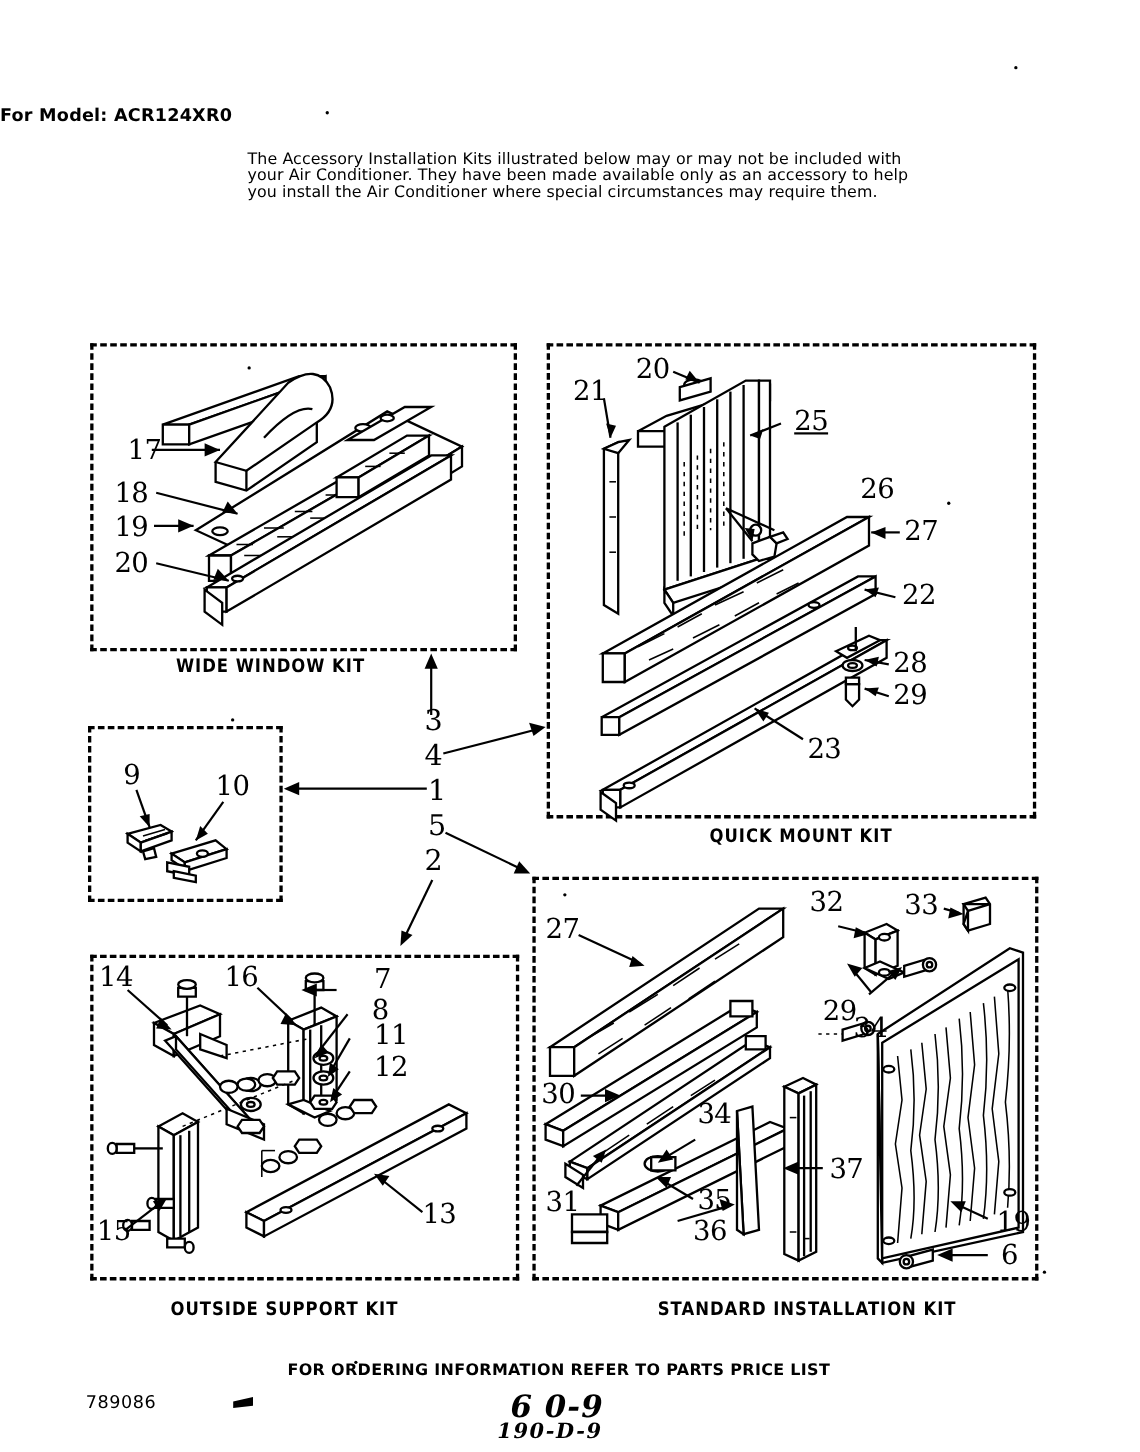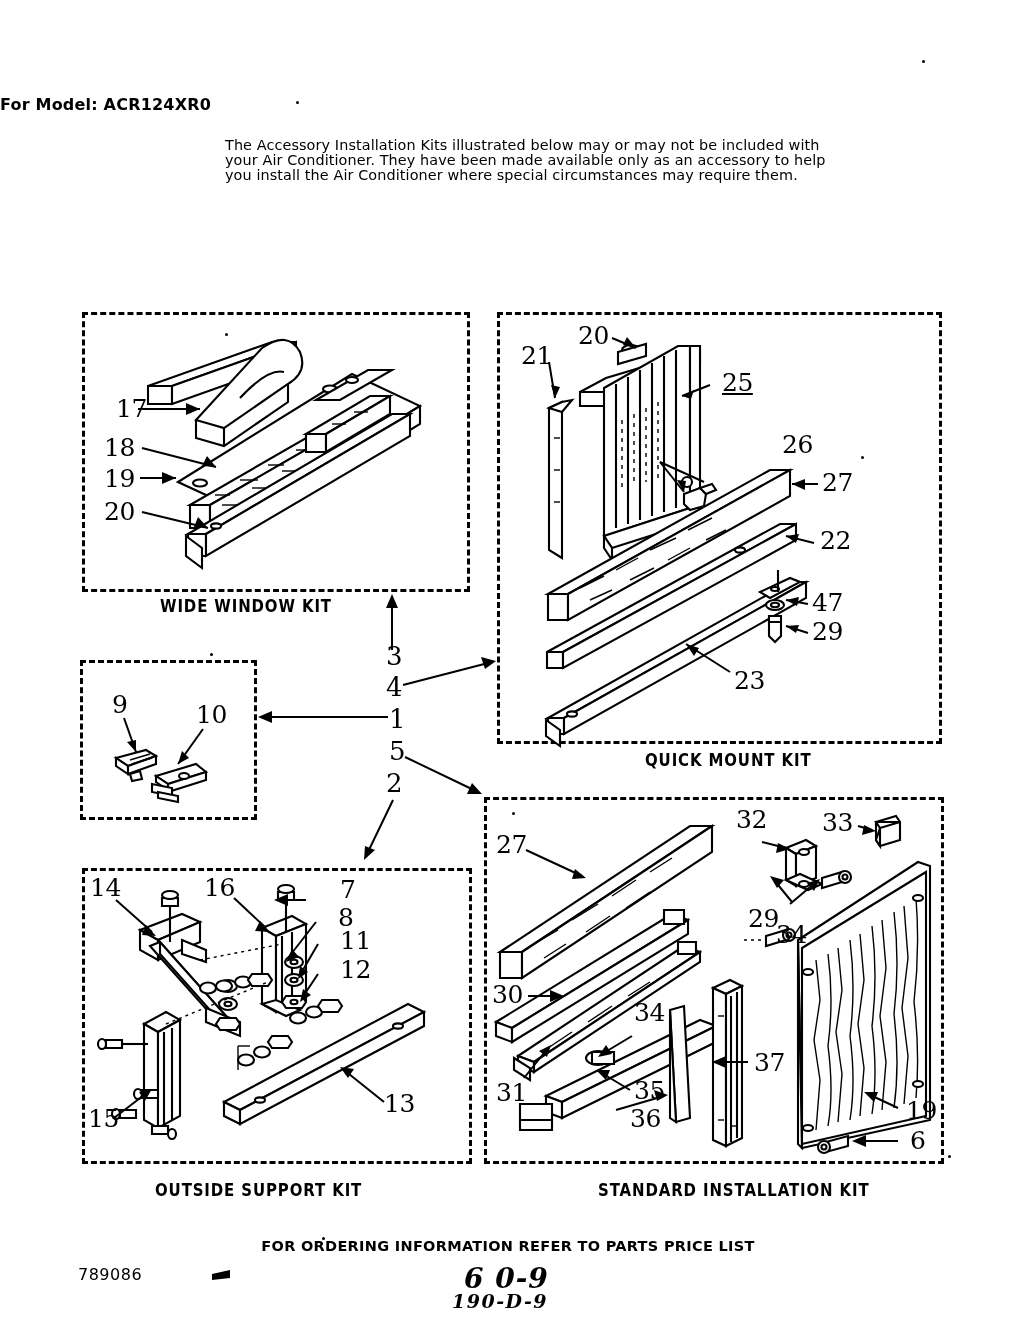--- a/index.html
+++ b/index.html
@@ -288,21 +288,21 @@
       <line x1="730" y1="672" x2="686" y2="644"></line>
       <polygon class="fillk" points="686,644 699,648 694,656"></polygon>
     </g>
   </svg>
   <div class="callout" style="left:521px; top:343px;">21</div>
   <div class="callout" style="left:578px; top:323px;">20</div>
   <div class="callout" style="left:722px; top:370px;text-decoration:underline;">25</div>
   <div class="callout" style="left:782px; top:432px;">26</div>
   <div class="callout" style="left:822px; top:470px;">27</div>
   <div class="callout" style="left:820px; top:528px;">22</div>
-  <div class="callout" style="left:812px; top:590px;">47</div>
+  <div class="callout" style="left:812px; top:590px;">28</div>
   <div class="callout" style="left:812px; top:619px;">29</div>
   <div class="callout" style="left:734px; top:668px;">23</div>
 
   <div class="panel" id="panel-small-parts"></div>
 
   <svg class="art" width="1036" height="1320">
 
     <polygon class="fillw" points="116,758 146,750 156,756 128,766"></polygon>
     <polygon class="fillw" points="116,758 128,766 128,774 116,766"></polygon>
     <polygon class="fillw" points="128,766 156,756 156,764 128,774"></polygon>

